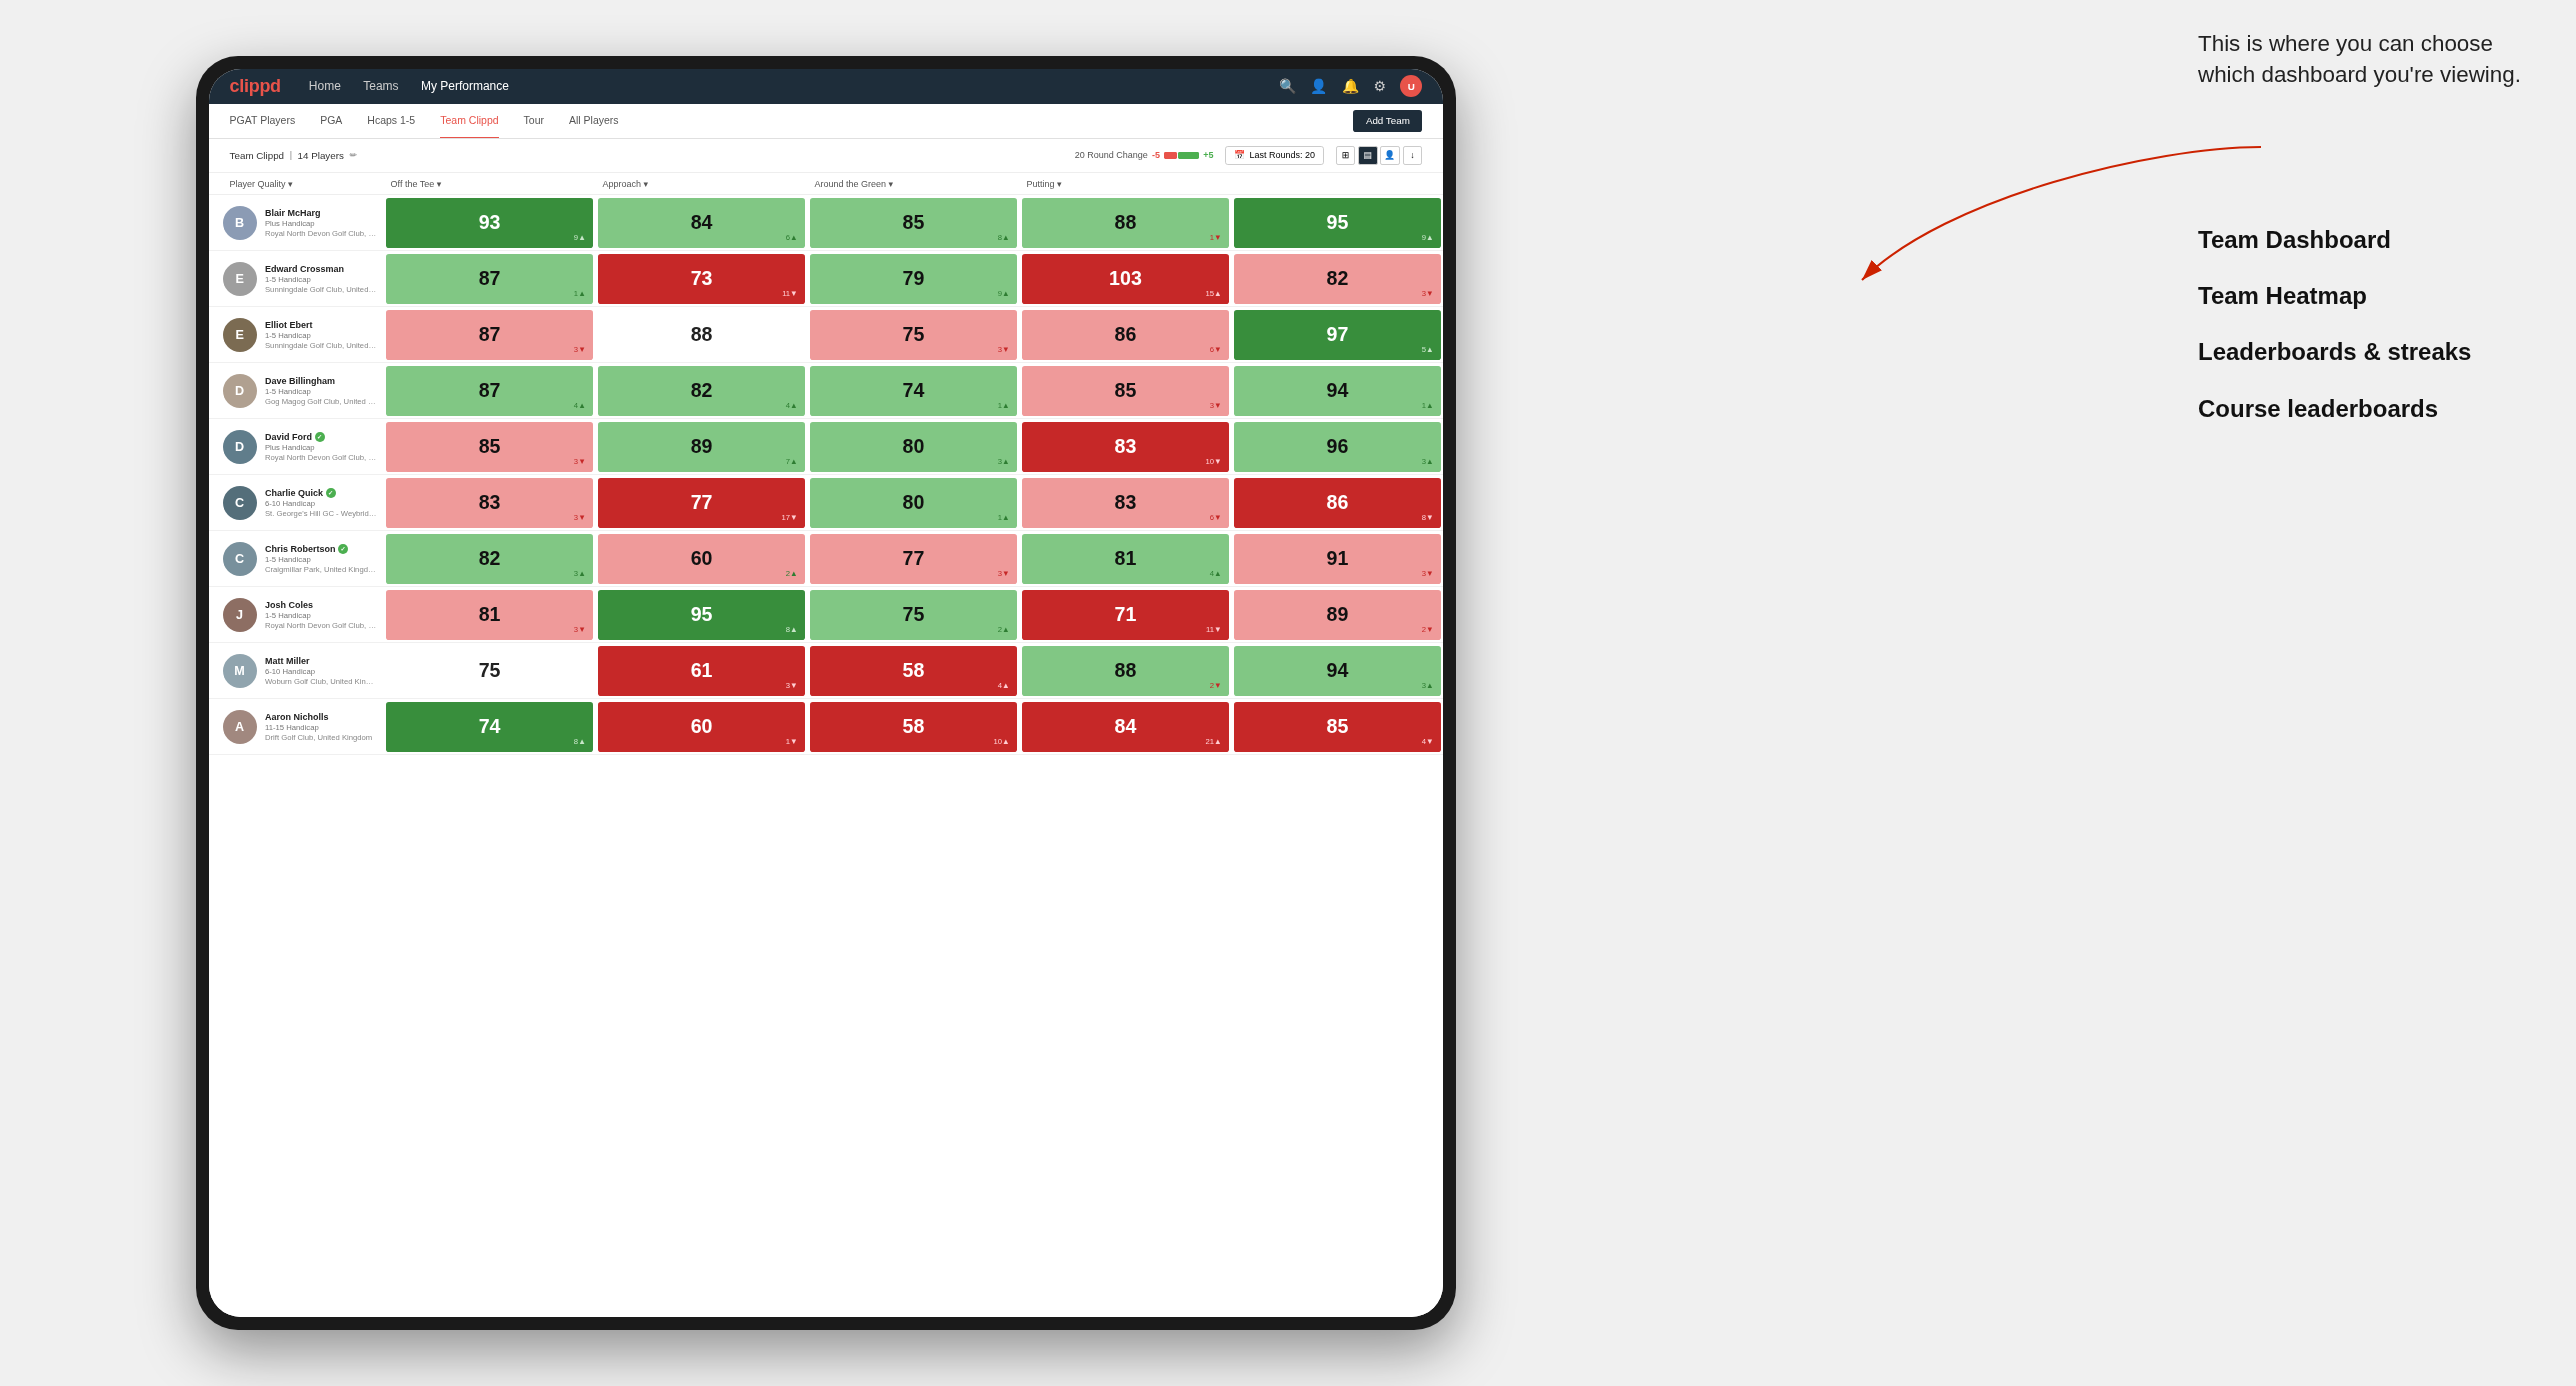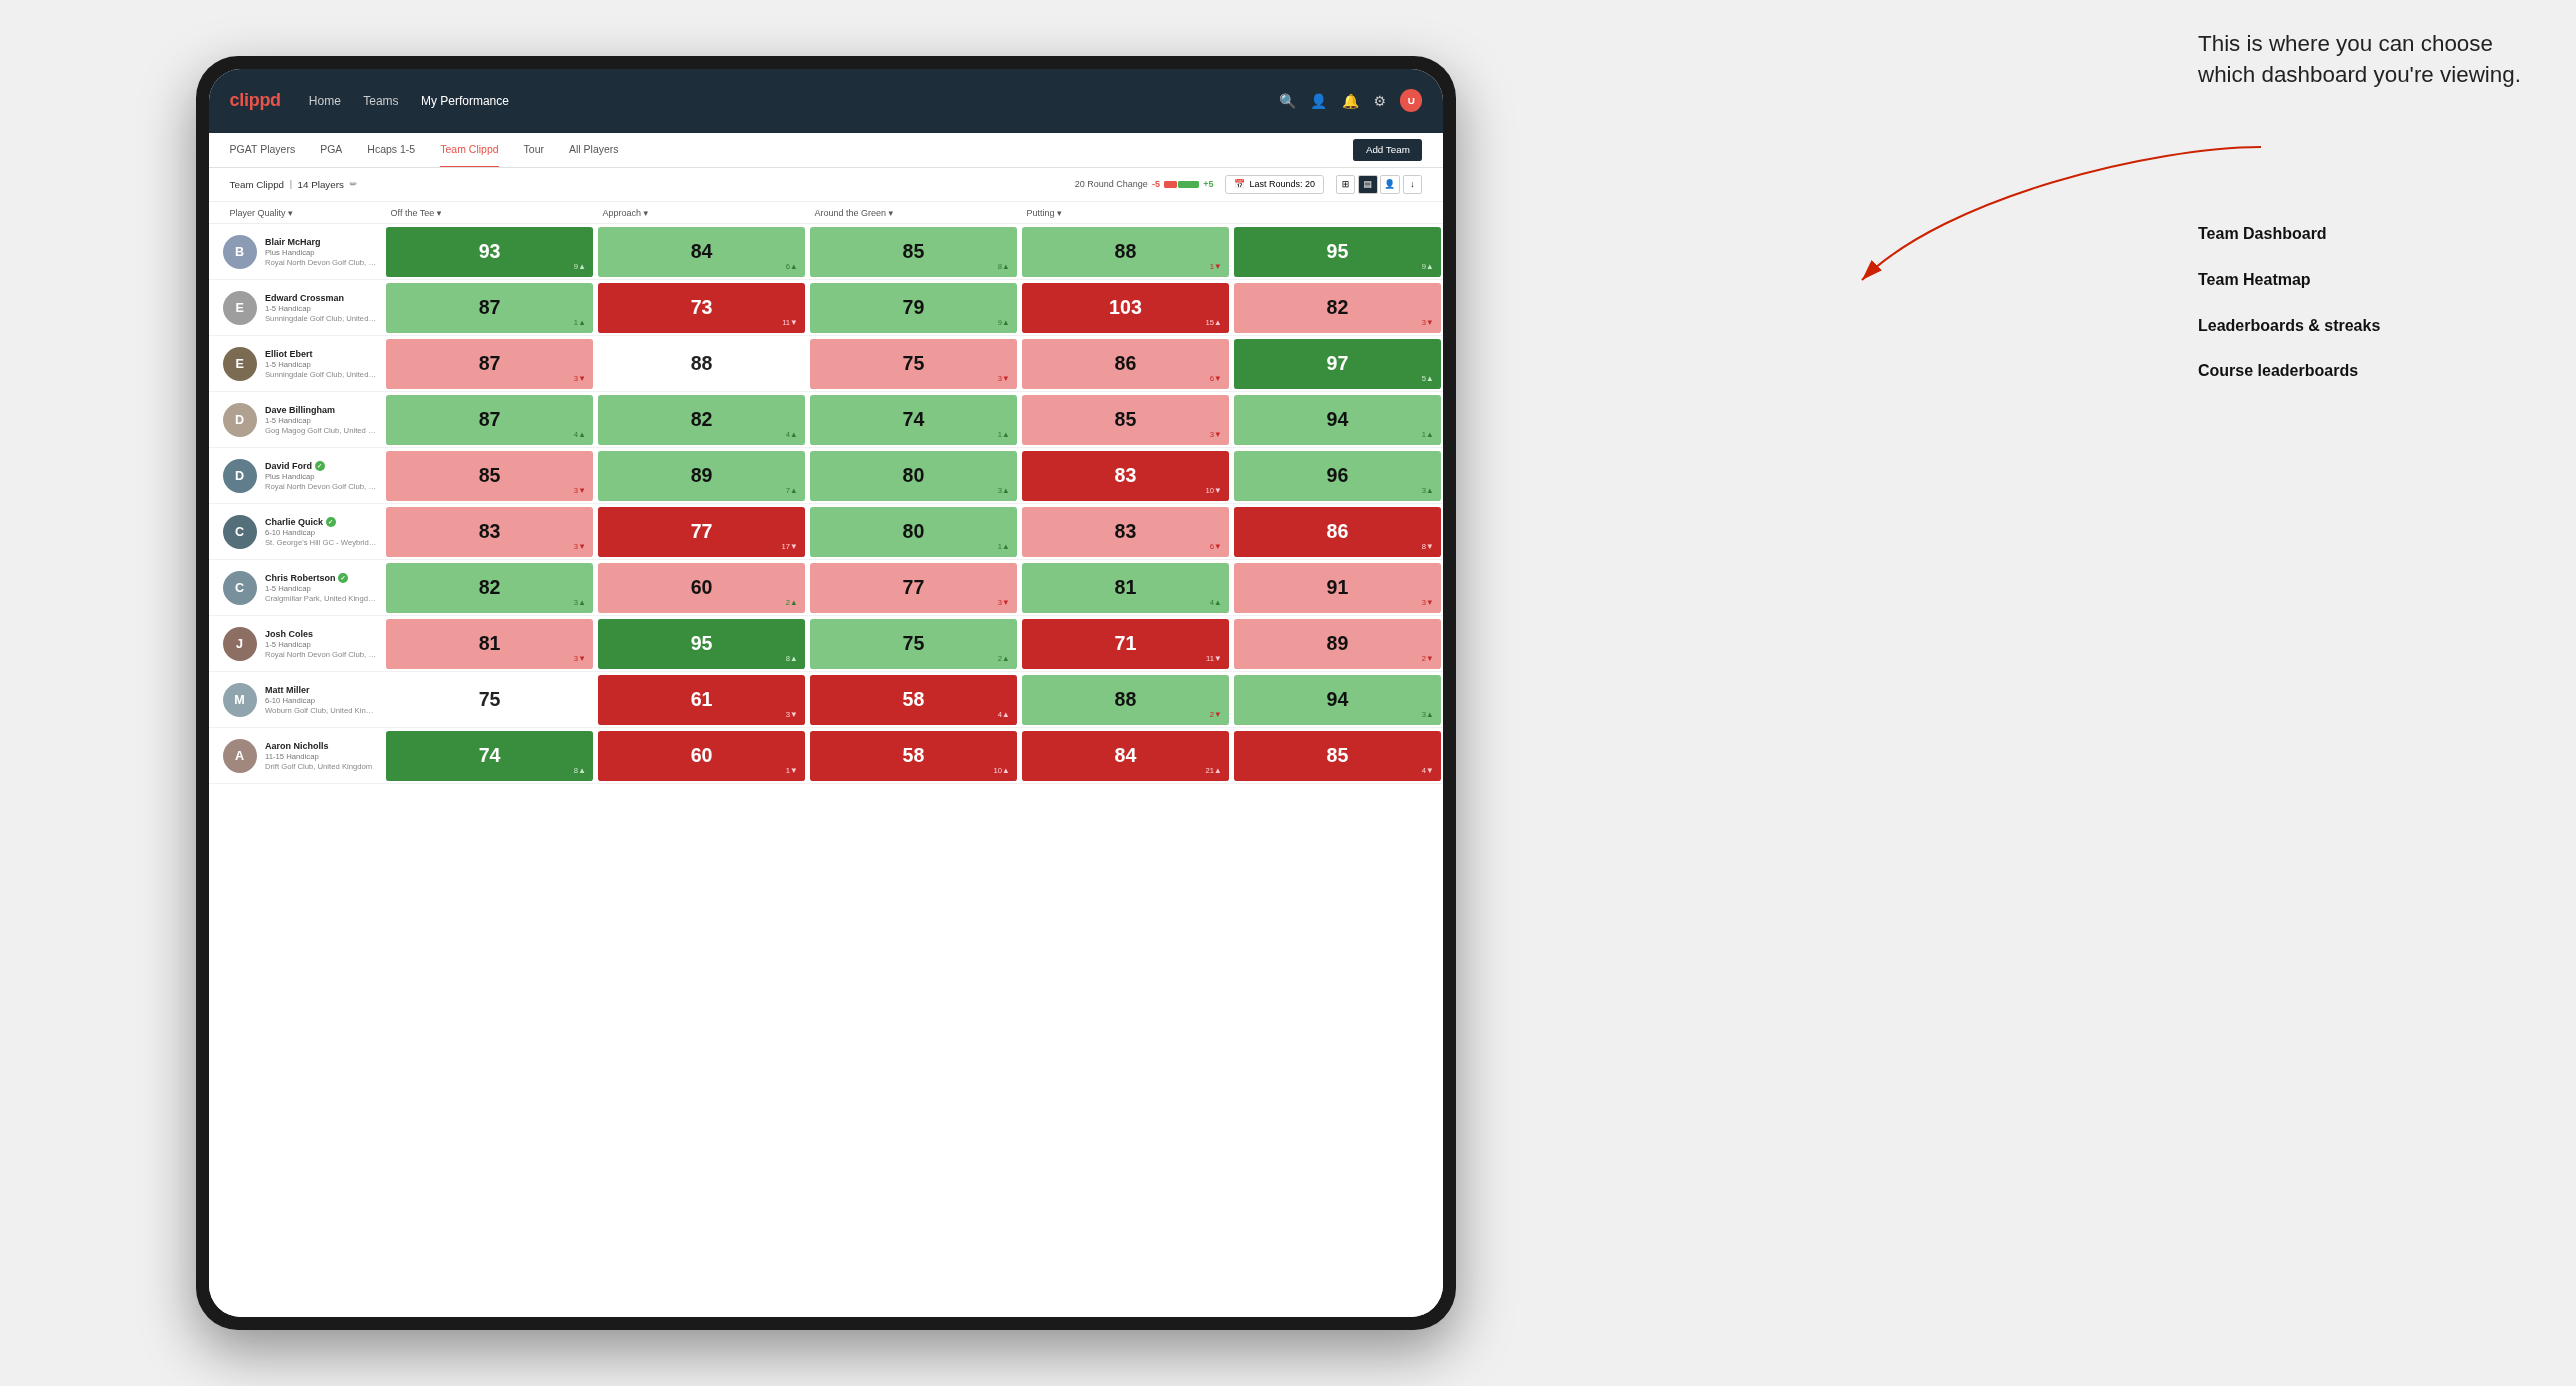--- a/index.html
+++ b/index.html
@@ -24,21 +24,21 @@
     }
 
     
     .dashboard-options {
       position: absolute;
       top: 224px;
       right: 42px;
       width: 336px;
     }
     .dashboard-options .option {
-      font-size: 16px;
+      font-size: 24px;
       font-weight: 600;
       color: #111;
       margin-bottom: 25px;
       line-height: 1.3;
     }
 
     
     .ipad-frame {
       position: absolute;
       left: 196px;
@@ -57,21 +57,21 @@
       background: #fff;
       border-radius: 32px;
       overflow: hidden;
       display: flex;
       flex-direction: column;
     }
 
     
     .nav-bar {
       background: #1e2d3a;
-      height: 64px;
+      height: 35px;
       display: flex;
       align-items: center;
       padding: 0 21px;
       flex-shrink: 0;
     }
 
     .nav-logo {
       color: #e8534a;
       font-size: 18px;
       font-weight: 700;

